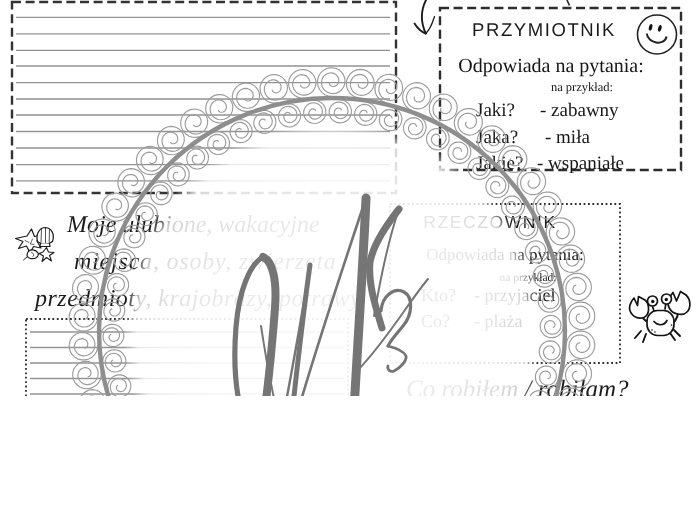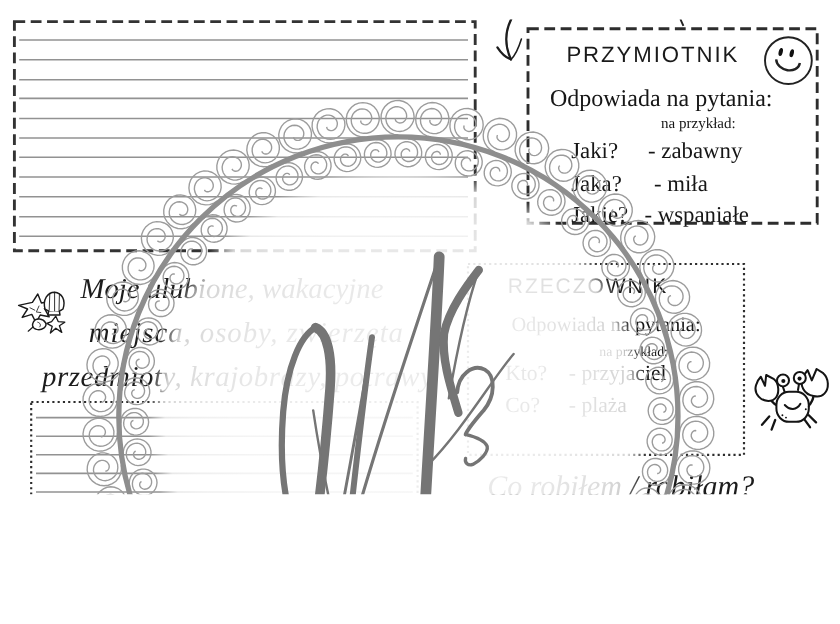--- a/index.html
+++ b/index.html
@@ -1,16 +1,16 @@
 <!DOCTYPE html>
 <html><head><meta charset="utf-8">
 <style>
 html,body{margin:0;padding:0;background:#fff;}
 text{text-rendering:geometricPrecision;-webkit-font-smoothing:antialiased;}
-#page{position:relative;width:700px;height:396px;overflow:hidden;background:#fff;margin-top:16px;}
+#page{position:relative;width:700px;height:396px;overflow:hidden;background:#fff;}
 svg text{white-space:pre;}
 .ser{font-family:"Liberation Serif",serif;fill:#161616;}
 .san{font-family:"Liberation Sans",sans-serif;fill:#1a1a1a;}
 .cur{font-family:"Liberation Serif",serif;font-style:italic;fill:#1c1c1c;}
 </style></head><body>
 <div id="page">
 <svg width="700" height="520" viewBox="0 0 700 520">
 <rect width="700" height="520" fill="#ffffff"></rect>
 
 <rect x="12" y="2" width="384" height="191" fill="none" stroke="#333" stroke-width="2.4" stroke-dasharray="9 4.6"></rect>

